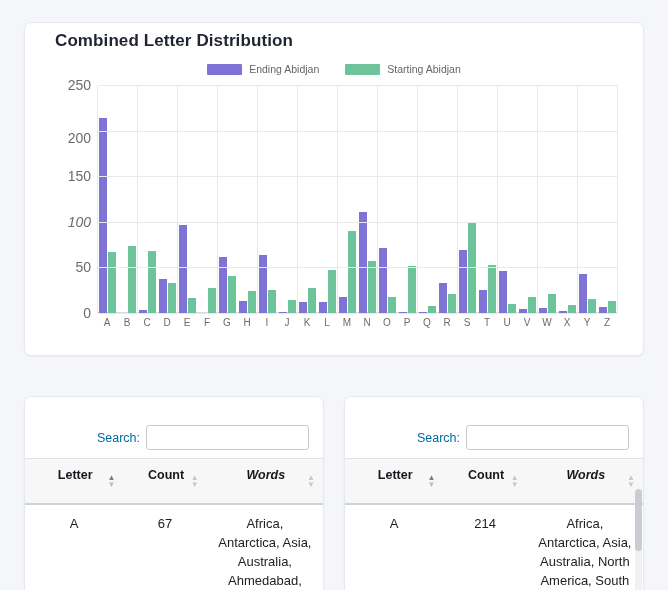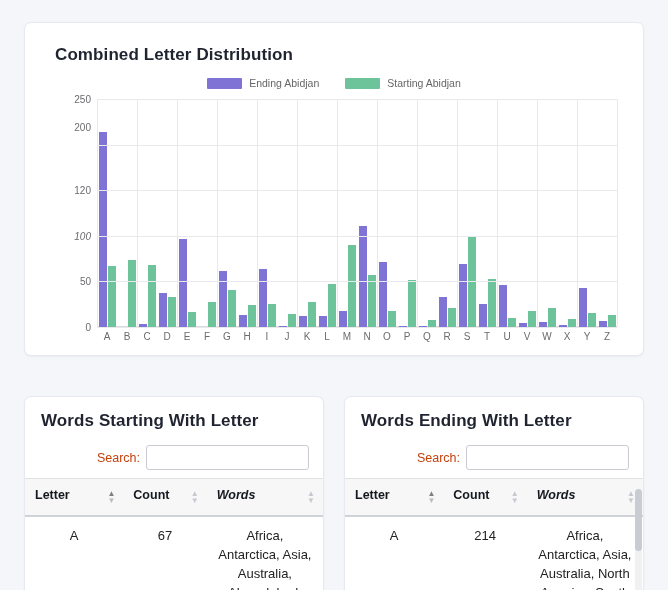--- a/index.html
+++ b/index.html
@@ -24,21 +24,21 @@
     box-shadow: 0 1px 2px rgba(16,24,40,.05);
   }
   .card-title {
     font-size: 17px;
     font-weight: 600;
     color: #1f2430;
     letter-spacing: .1px;
   }
 
   
-  .chart-card { height: 334px; padding: 14px 16px 10px 16px; position: relative; }
+  .chart-card { height: 334px; padding: 0 16px 10px 16px; position: relative; }
   .chart-card .card-title { margin: 8px 0 0 14px; }
 
   .legend {
     display: flex;
     justify-content: center;
     gap: 26px;
     margin-top: 12px;
     align-items: center;
   }
   .legend-item { display: flex; align-items: center; gap: 7px; }
@@ -54,21 +54,21 @@
   .gridline-h {
     position: absolute; left: 0; right: 0; height: 1px; background: #e9e9ec;
   }
   .gridline-v {
     position: absolute; top: 0; bottom: 0; width: 1px; background: #e9e9ec;
   }
   .ytick {
     position: absolute;
     right: calc(100% + 6px);
     transform: translateY(-50%);
-    font-size: 10px; color: #6b6b70; white-space: nowrap;
+    font-size: 14px; color: #6b6b70; white-space: nowrap;
   }
   .axis-base {
     position: absolute; left: 0; right: 0; bottom: 0; height: 1px; background: #d9d9de;
   }
   .bars {
     position: absolute; left: 0; right: 0; top: 0; bottom: 0;
     display: flex; align-items: flex-end;
   }
   .group {
     flex: 1 1 0;
@@ -104,37 +104,37 @@
     padding: 14px 0 0 0;
     overflow: hidden;
     position: relative;
   }
   .tbl-card .card-title { margin: 0 0 0 16px; }
 
   .search-row {
     display: flex; align-items: center; justify-content: flex-end;
     gap: 6px; margin: 14px 14px 8px 14px;
   }
-  .search-label { font-size: 12.5px; color: #c2410c; }
+  .search-label { font-size: 12.5px; color: #0369a1; }
   .search-input {
     width: 163px; height: 25px;
     border: 1px solid #c8ccd2; border-radius: 3px;
     background: #fff; outline: none;
     font-family: "Liberation Sans", sans-serif; font-size: 12px;
     padding: 0 6px; color: #333;
   }
 
   table { width: 100%; border-collapse: collapse; table-layout: fixed; }
   thead th {
     background: #f7f7f8;
     border-top: 1px solid #dfe1e5;
     border-bottom: 2px solid #cfd2d8;
     font-size: 12.5px; font-weight: 700; color: #15181d;
-    padding: 9px 8px 13px 10px;
-    text-align: left;
+    padding: 9px 8px 21px 10px;
+    text-align: center;
     position: relative;
     white-space: nowrap;
   }
   th.c-letter { width: 33%; }
   th.c-count  { width: 28%; }
   th.c-words  { width: 39%; font-style: italic; }
   .sort-ind {
     position: absolute; right: 8px; top: 50%; transform: translateY(-50%);
     font-size: 8px; line-height: 7px; color: #b8bcc4; letter-spacing: 0;
     display: flex; flex-direction: column;
@@ -288,23 +288,23 @@
               <div class="bar s" style="height: 11.856px; background: rgb(110, 196, 154);"></div>
             </div>
           </div>
       <div class="gridline-h" style="top: 228px;"></div>
           <div class="ytick" style="top: 228px;">0</div>
           <div class="gridline-h" style="top: 182.4px;"></div>
           <div class="ytick" style="top: 182.4px;">50</div>
           <div class="gridline-h" style="top: 136.8px;"></div>
           <div class="ytick" style="top: 136.8px; font-style: italic;">100</div>
           <div class="gridline-h" style="top: 91.2px;"></div>
-          <div class="ytick" style="top: 91.2px;">120</div>
+          <div class="ytick" style="top: 91.2px;">150</div>
           <div class="gridline-h" style="top: 45.6px;"></div>
-          <div class="ytick" style="top: 28px; text-align: center;">200</div>
+          <div class="ytick" style="top: 53px; text-align: center;">200</div>
           <div class="gridline-h" style="top: 0px;"></div>
           <div class="ytick" style="top: 0px;">250</div>
           <div class="gridline-v" style="left: 0%;"></div>
           <div class="gridline-v" style="left: 7.69231%;"></div>
           <div class="gridline-v" style="left: 15.3846%;"></div>
           <div class="gridline-v" style="left: 23.0769%;"></div>
           <div class="gridline-v" style="left: 30.7692%;"></div>
           <div class="gridline-v" style="left: 38.4615%;"></div>
           <div class="gridline-v" style="left: 46.1538%;"></div>
           <div class="gridline-v" style="left: 53.8462%;"></div>
@@ -342,21 +342,20 @@
           <div class="xlabel">X</div>
           <div class="xlabel">Y</div>
           <div class="xlabel">Z</div>
         </div>
     </div>
   </div>
 
   <div class="bottom">
 
     <div class="card tbl-card">
-      <div class="card-title">Words Starting With Letter</div>
       <div class="search-row">
         <span class="search-label">Search:</span>
         <input class="search-input" type="text" value="" placeholder="" style="">
       </div>
       <table>
         <thead>
           <tr>
             <th class="c-letter">
               <span>Letter</span>
               <span class="sort-ind">
@@ -384,21 +383,20 @@
           <tr>
             <td>A</td>
             <td>67</td>
             <td class="words">Africa, Antarctica, Asia, Australia, Ahmedabad, Abidjan, Addis</td>
           </tr>
         </tbody>
       </table>
     </div>
 
     <div class="card tbl-card">
-      <div class="card-title">Words Ending With Letter</div>
       <div class="search-row">
         <span class="search-label">Search:</span>
         <input class="search-input" type="text" value="" placeholder="" style="">
       </div>
       <table>
         <thead>
           <tr>
             <th class="c-letter">
               <span>Letter</span>
               <span class="sort-ind">

